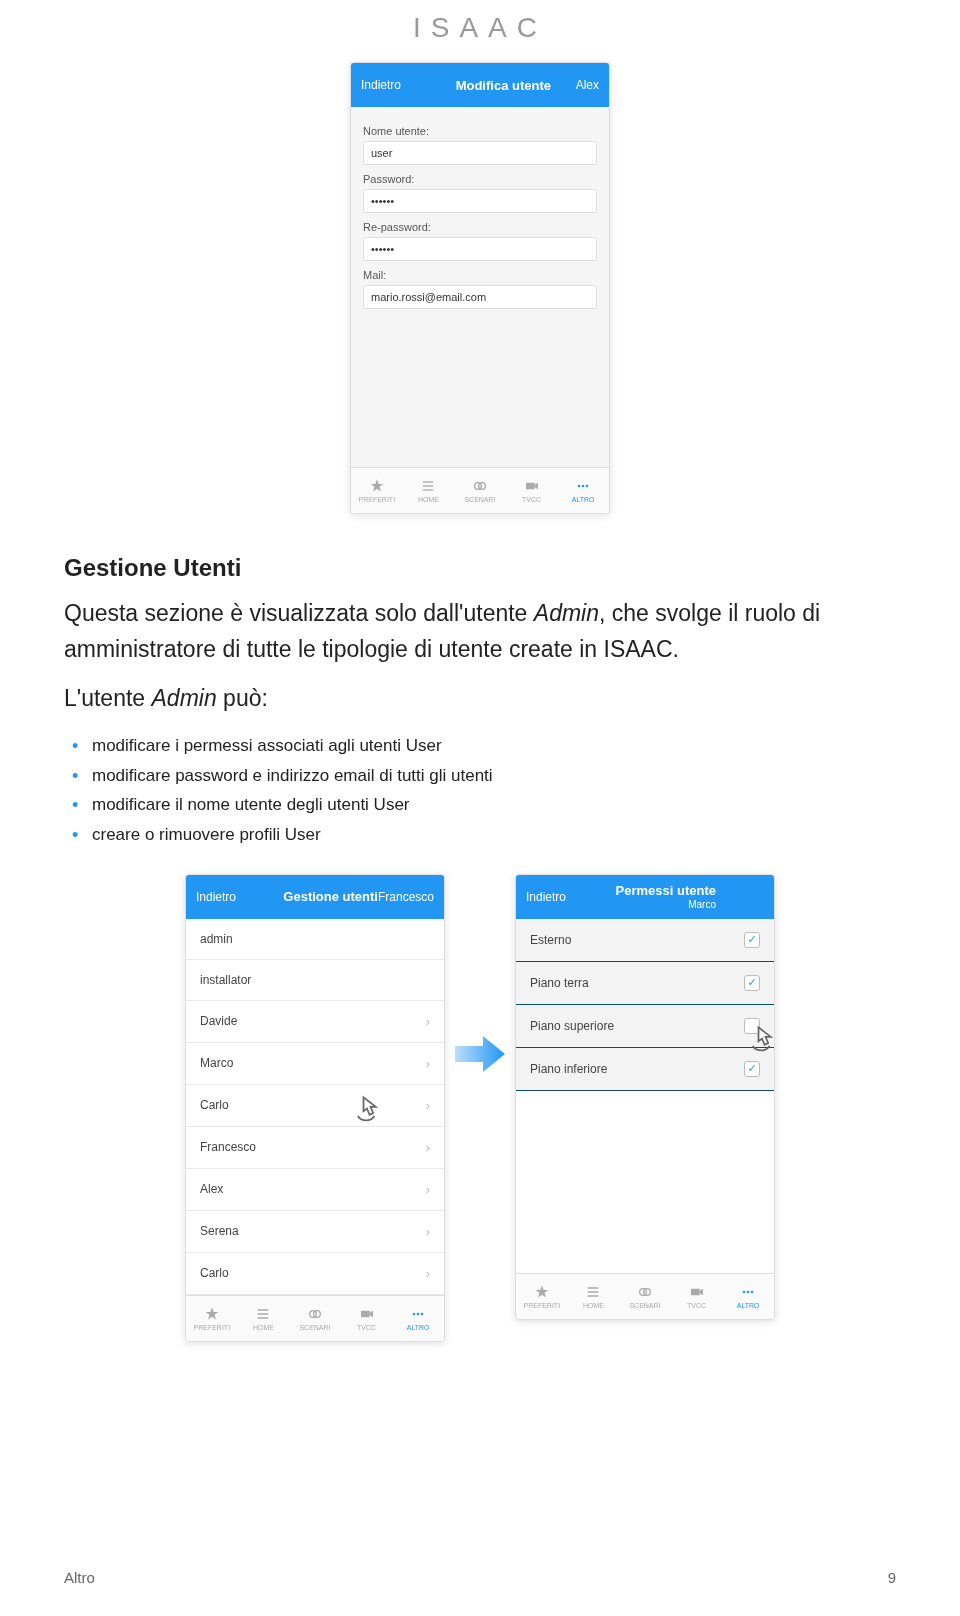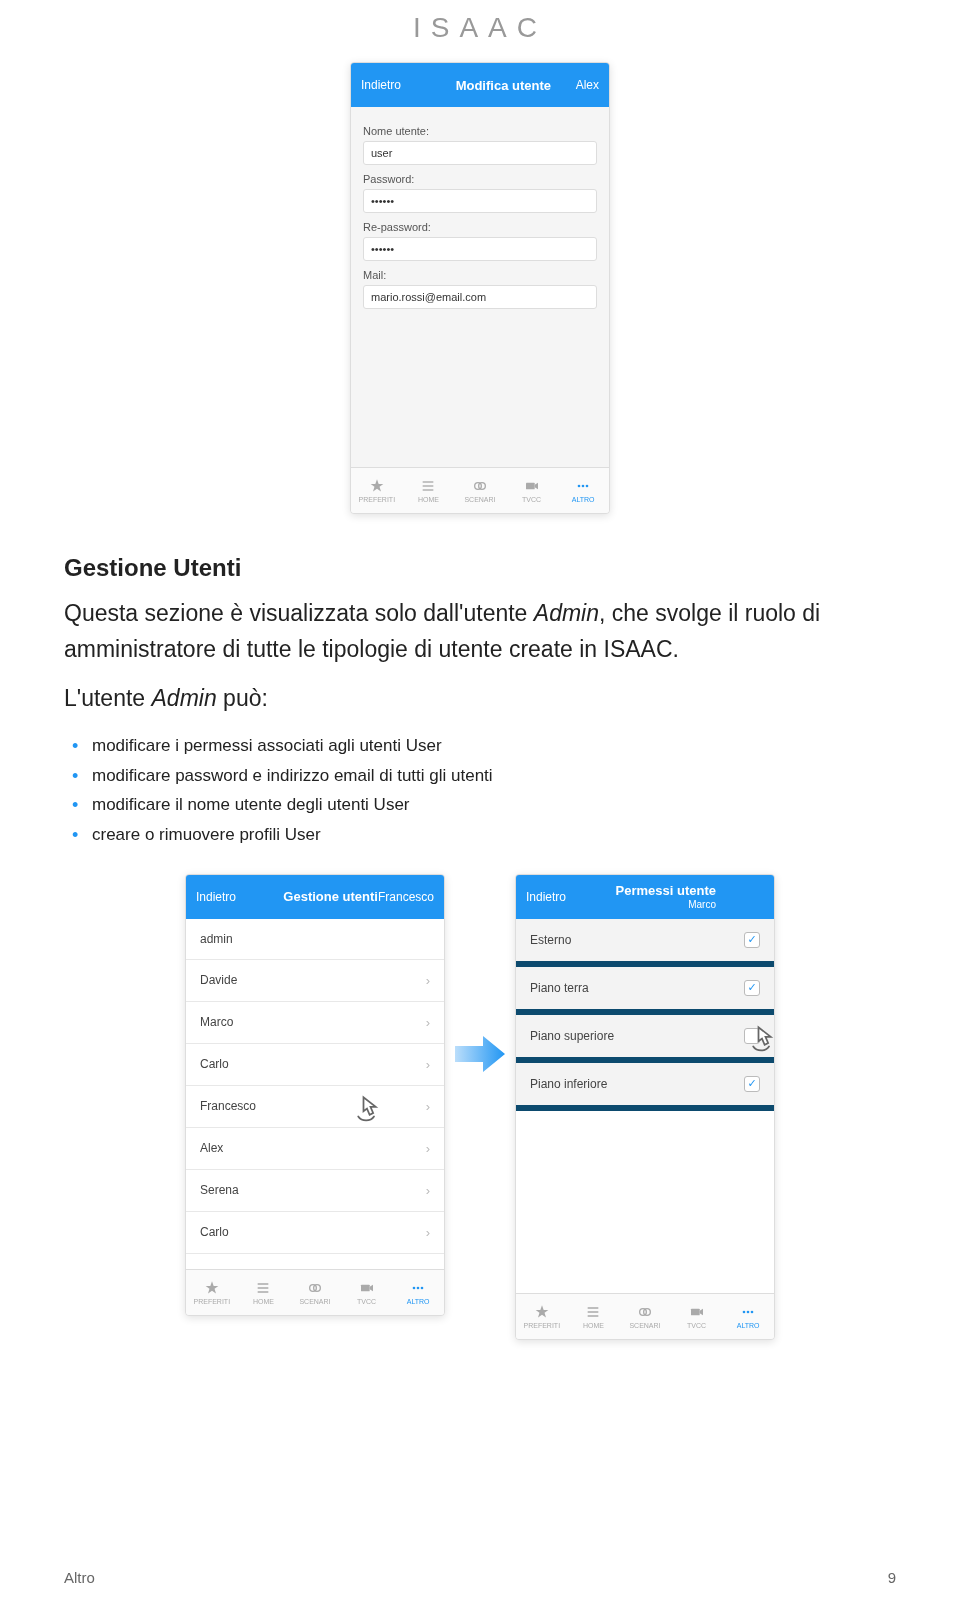--- a/index.html
+++ b/index.html
@@ -72,21 +72,21 @@
     padding: 13px 14px;
     font-size: 12px;
     color: #444;
     display: flex;
     justify-content: space-between;
     align-items: center;
   }
   .chevron { color: #bbb; font-size: 13px; }
   .perm-body { background: #fff; min-height: 350px; }
   .perm-item {
-    border-bottom: 6px solid #0c4a6e;
+    border-bottom: 1px solid #0c4a6e;
     padding: 13px 14px;
     font-size: 12px;
     color: #444;
     display: flex;
     justify-content: space-between;
     align-items: center;
     background: #f3f3f3;
   }
   .perm-item .check {
     width: 16px; height: 16px; border: 1px solid #bbb; border-radius: 3px;
@@ -249,20 +249,23 @@
     <div class="navbar">
       <div class="nav-left">Indietro</div>
       <div class="nav-title">Gestione utenti</div>
       <div class="nav-right">Francesco</div>
     </div>
     <div class="list-body" id="list2">
         <div class="list-item">
           <span>admin</span>
         </div>
         <div class="list-item">
+          <span>installator</span>
+        </div>
+        <div class="list-item">
           <span>Davide</span>
           <span class="chevron">›</span>
         </div>
         <div class="list-item">
           <span>Marco</span>
           <span class="chevron">›</span>
         </div>
         <div class="list-item">
           <span>Carlo</span>
           <span class="chevron">›</span>

